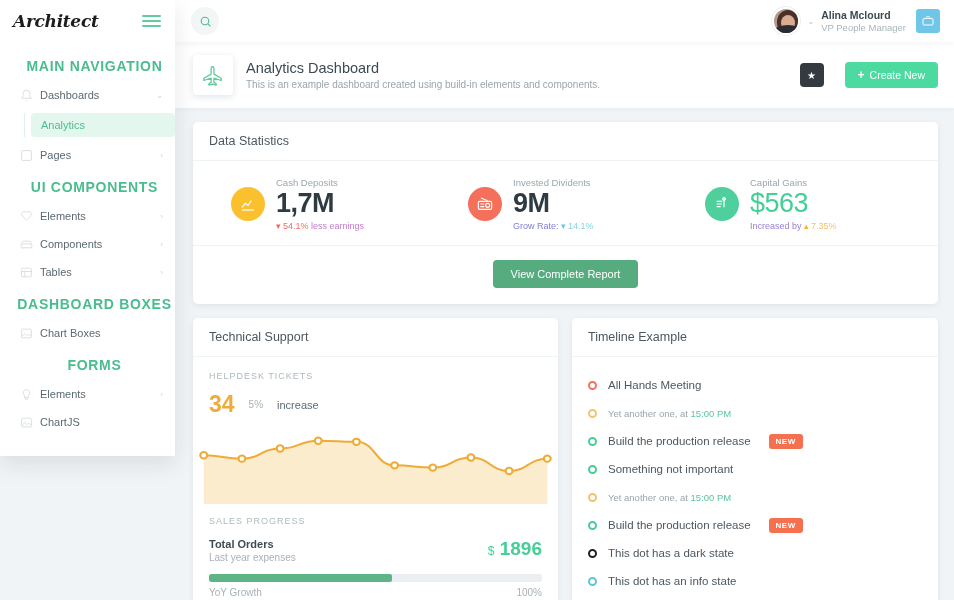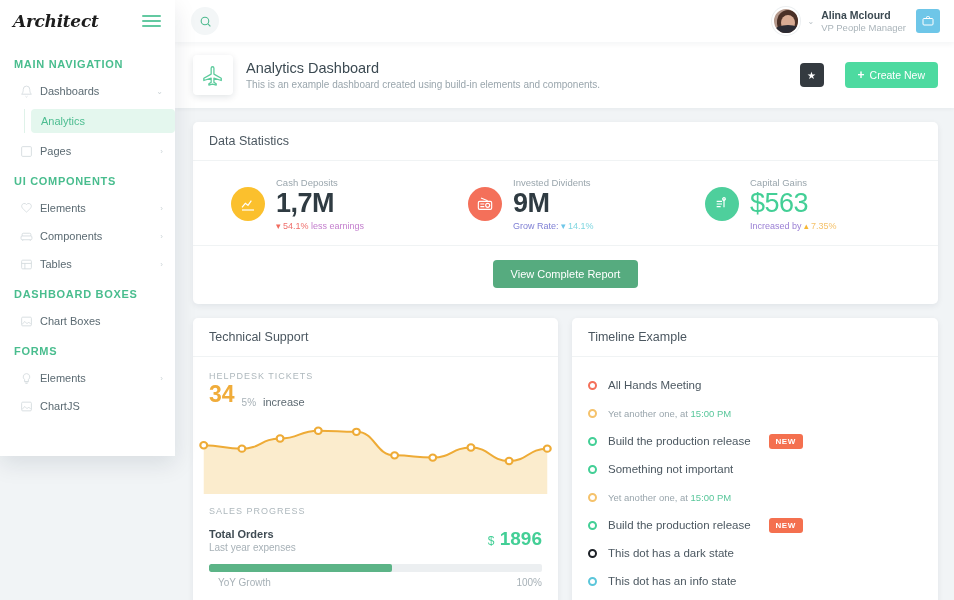--- a/index.html
+++ b/index.html
@@ -34,22 +34,22 @@
     font-weight: bold;
     font-size: 17px;
     color: #1d1d1d;
     letter-spacing: -0.3px;
   }
   .burger { width: 19px; display: flex; flex-direction: column; gap: 3px; cursor: pointer; }
   .burger i { display: block; height: 2px; background: #63c9a1; border-radius: 2px; }
 
   .nav { padding-top: 6px; }
   .nav-head {
-    font-size: 11px; font-weight: bold; color: #49bd8e;
-    letter-spacing: .7px; padding: 10px 0 7px 14px; text-transform: uppercase;
+    font-size: 14px; font-weight: bold; color: #49bd8e;
+    letter-spacing: .7px; padding: 10px 0 7px 14px; text-transform: uppercase; text-align: center;
   }
   .nav-item {
     display: flex; align-items: center; height: 28px;
     padding: 0 12px 0 20px; cursor: pointer; position: relative;
   }
   .nav-item .ic { width: 20px; flex: 0 0 20px; display:flex; align-items:center; color: #d3dadd; }
   .nav-item .lbl { font-size: 11px; color: #5b6a72; flex: 1; }
   .nav-item .arw { font-size: 8px; color: #ccd4d8; }
   .nav-sub {
     margin: 4px 0 4px 24px;
@@ -162,38 +162,38 @@
     font-size: 11px; padding: 8px 18px; cursor: pointer;
     font-family: "Liberation Sans", sans-serif;
   }
 
   
   .cols { display: flex; gap: 14px; }
   .col-l { flex: 0 0 365px; }
   .col-r { flex: 1; }
 
   .sec-label { font-size: 9px; color: #aeb8bd; letter-spacing: 1px; text-transform: uppercase; }
-  .tickets-row { display: flex; align-items: flex-end; gap: 7px; }
+  .tickets-row { display: flex; align-items: center; gap: 14px; margin-top: 10px; }
   .tickets-num { font-size: 23px; color: #f0ac3a; font-weight: bold; }
   .tickets-pct { font-size: 10px; color: #a7b1b7; }
   .tickets-inc { font-size: 11px; color: #5d6a72; }
 
   .spark { position: relative; height: 80px; margin: 6px -16px 0 -16px; }
   .spark svg { display: block; width: 100%; height: 100%; }
 
   .orders-row { display: flex; align-items: flex-start; margin-top: 12px; }
   .orders-l { flex: 1; }
   .orders-title { font-size: 11px; font-weight: bold; color: #3f4b53; }
   .orders-sub { font-size: 10px; color: #a7b1b7; margin-top: 2px; }
   .orders-amt { font-size: 19px; color: #43cf96; font-weight: bold; }
   .orders-amt .cur { font-size: 12px; font-weight: normal; }
   .bar-track { height: 8px; background: #eceff1; border-radius: 2px; margin-top: 11px; overflow: hidden; }
   .bar-fill { height: 100%; background: #5cb487; border-radius: 2px; }
   .bar-foot { display: flex; justify-content: space-between; margin-top: 5px; }
-  .bar-foot span { font-size: 10px; color: #a7b1b7; margin-left: 9px; }
+  .bar-foot span { font-size: 10px; color: #a7b1b7; }
 
   
   .tl { padding: 14px 16px 0 16px; }
   .tl-item { display: flex; align-items: center; gap: 11px; height: 28px; }
   .dot { width: 9px; height: 9px; border-radius: 50%; border: 2px solid #ccc; flex: 0 0 9px; background: #fff; }
   .tl-main { font-size: 11.5px; color: #4c5861; }
   .tl-sub { font-size: 9.5px; color: #9aa6ad; }
   .tl-sub .t { color: #59c79b; }
   .badge-new {
     background: #f4704f; color: #fff; font-size: 8px; font-weight: bold;

